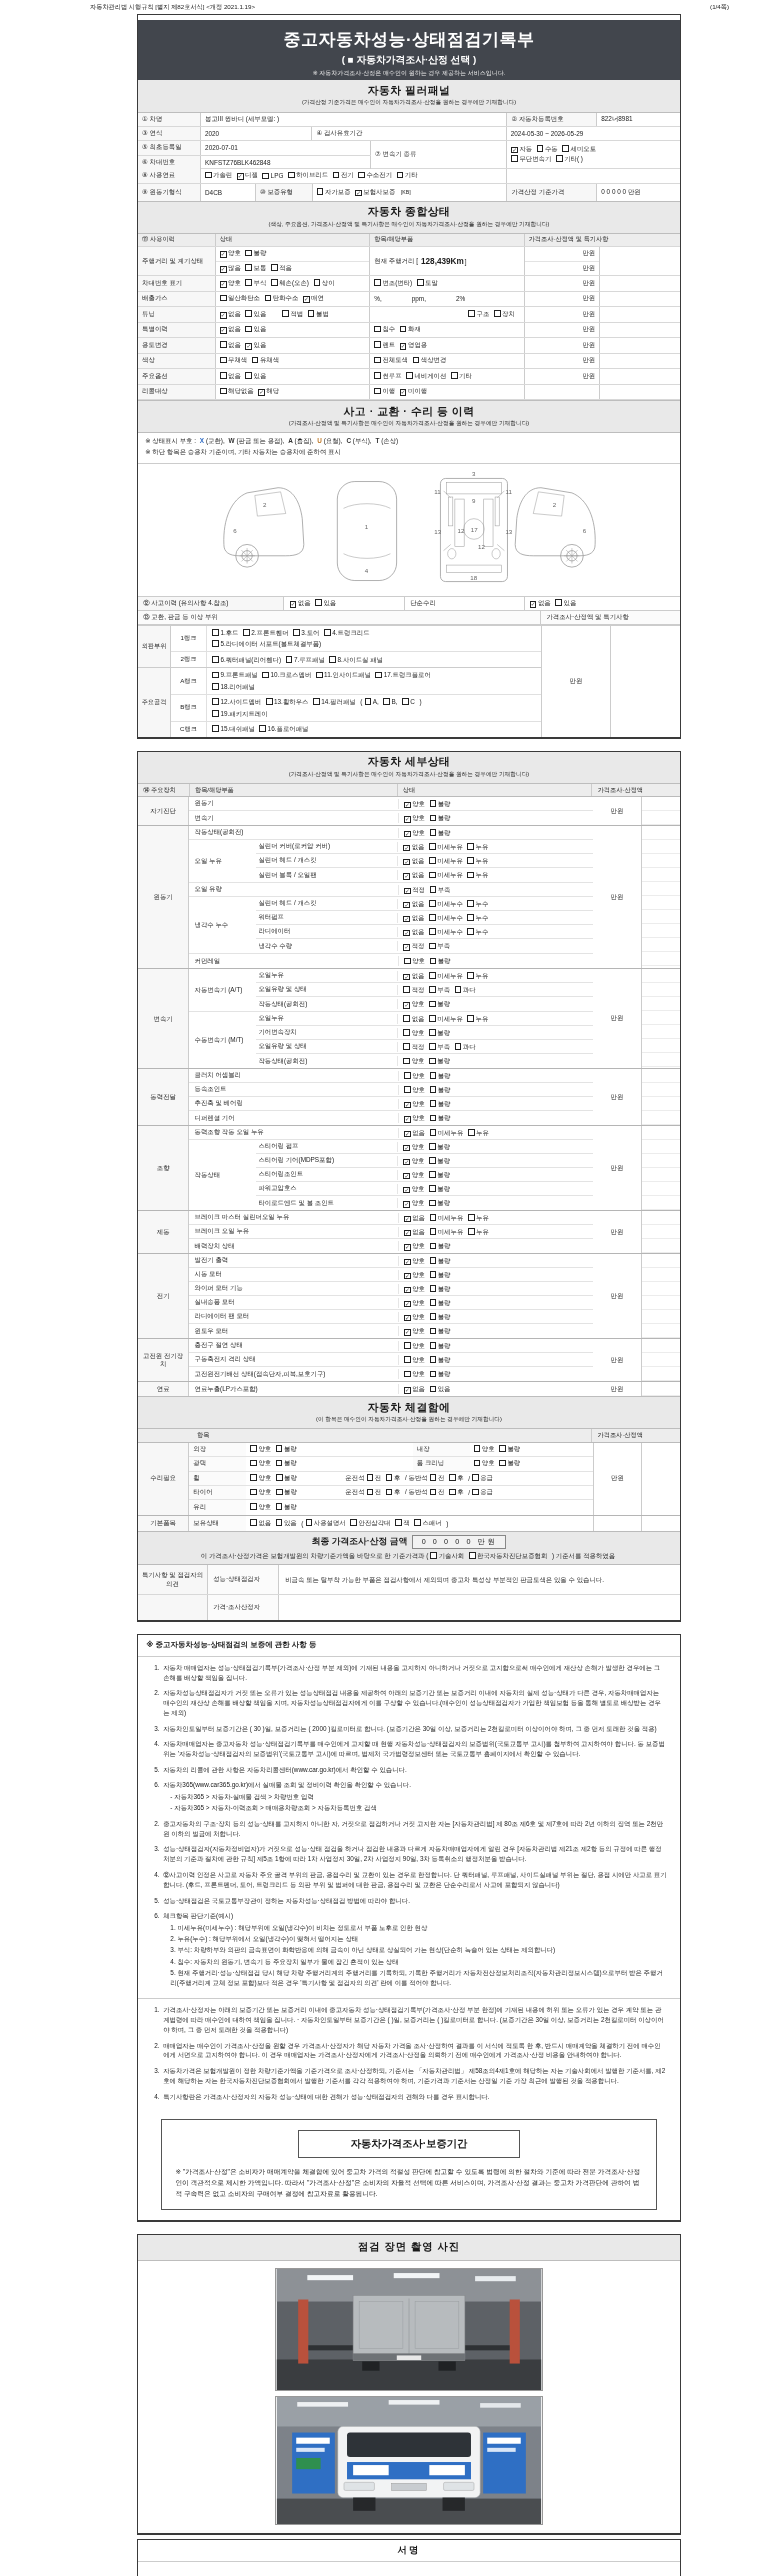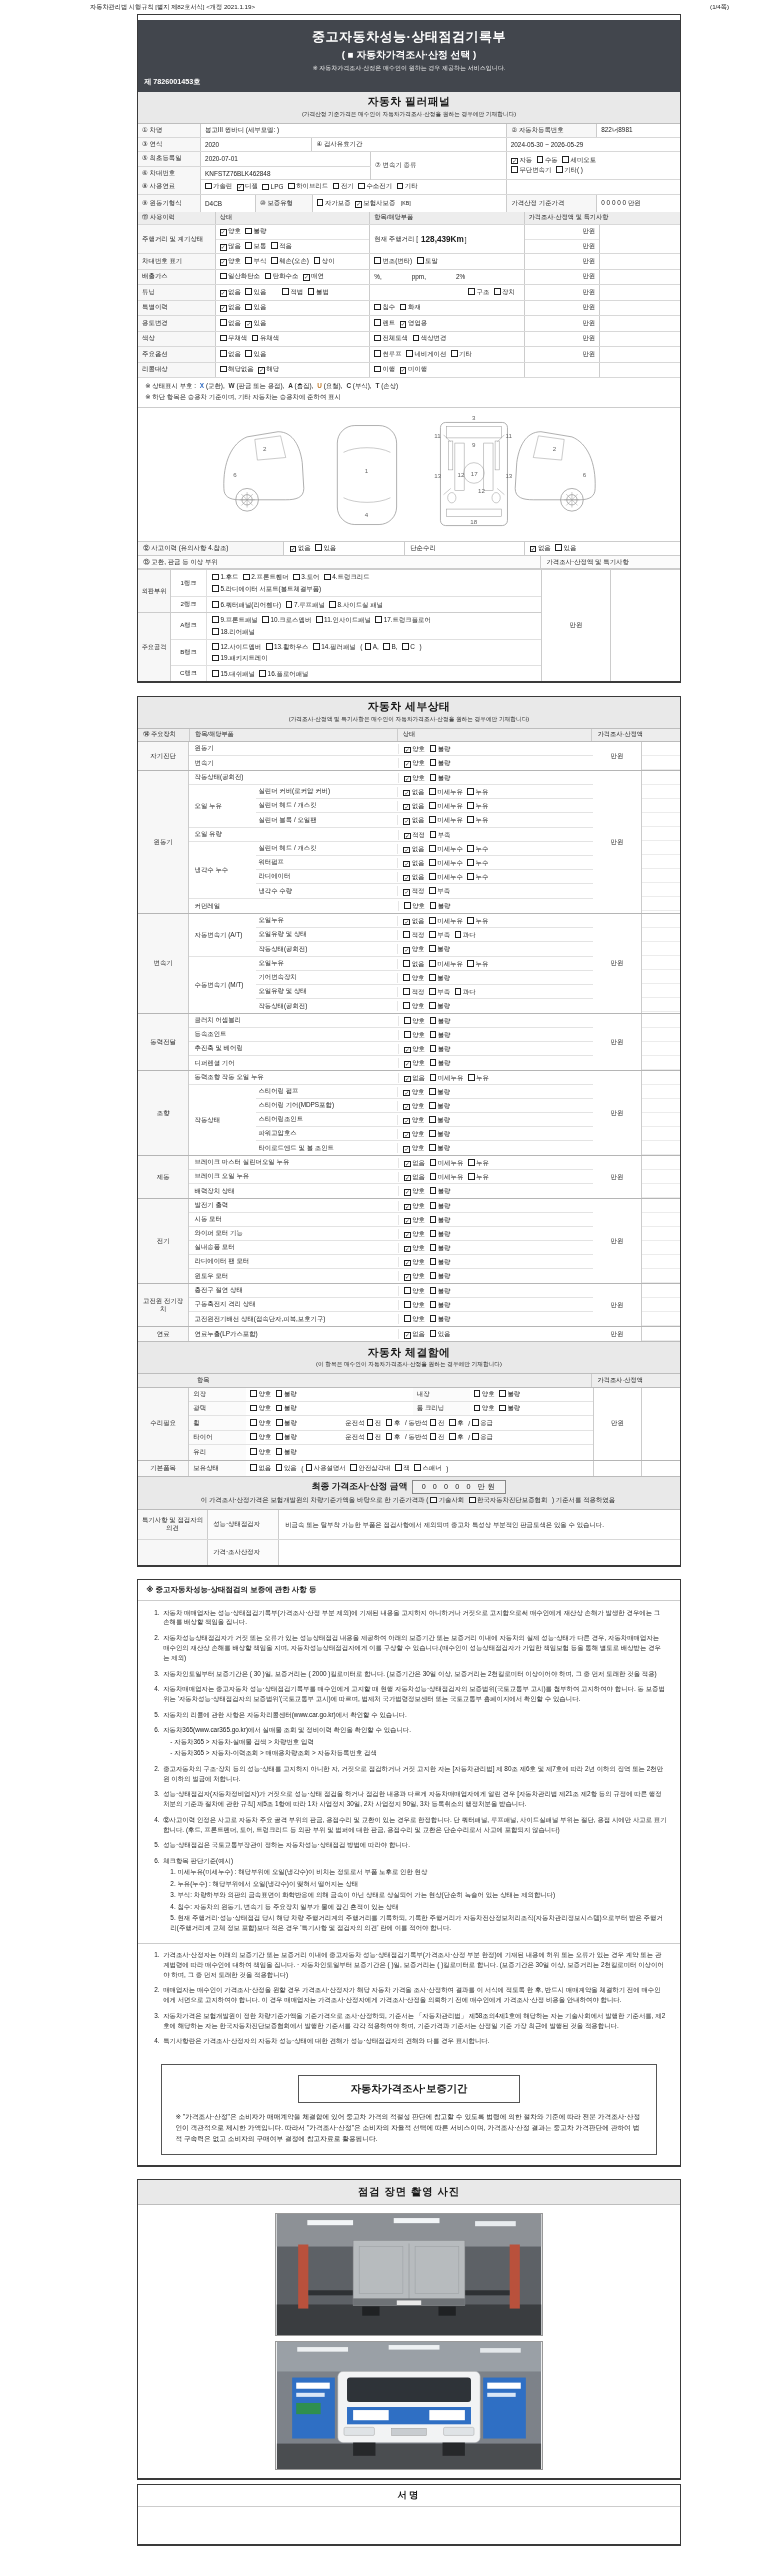--- a/index.html
+++ b/index.html
@@ -5,21 +5,21 @@
 *{margin:0;padding:0;box-sizing:border-box}
 html,body{background:#fff}
 body{width:773px;height:2576px;overflow:hidden;font-family:"Liberation Sans","DejaVu Sans",sans-serif;color:#1a1a1a;position:relative}
 .topline{margin:3.1px 0 2.1px 90px;width:639px;display:flex;justify-content:space-between;font-size:6.2px;color:#222}
 .content{width:544px;margin-left:137px}
 .pagebox{border:1px solid #3a3a3a;border-bottom-width:2.1px;background:#fff}
 .marker{width:592px;margin-left:137px;text-align:right;font-size:6.2px;padding:1px 0 2.1px 0;color:#222}
 
 .dhdr{background:#42464d;color:#fff;padding-bottom:2.1px}
 .dhdr .wline{height:2.6px;background:#fff;margin-top:2.6px}
-.dhdr h1{font-size:13px;text-align:center;letter-spacing:0.5px;padding-top:7.2px;font-weight:bold}
+.dhdr h1{font-size:17px;text-align:center;letter-spacing:0.5px;padding-top:7.2px;font-weight:bold}
 .dhdr .sub{font-size:9.8px;text-align:center;margin-top:3.1px;font-weight:bold}
 .dhdr .note{font-size:6px;text-align:center;margin-top:2.6px;color:#eee}
 .dhdr .docno{font-size:7.2px;font-weight:bold;padding:4.1px 5.2px 2.1px 6.2px;text-align:left}
 
 .band{background:#e9e9e9;text-align:center;padding:3.6px 0 4.1px;border-bottom:0.5px solid #bdbdbd}
 .band .bt{font-size:10.8px;font-weight:bold;letter-spacing:0.5px}
 .band .bs{font-size:5.7px;margin-top:1.5px;color:#222}
 
 .flex{display:flex}
 .bc{display:flex;align-items:center;padding:0 4.1px;font-size:6.4px;border-right:0.5px solid #ccc;height:100%}
@@ -133,21 +133,20 @@
 </div>
 
 <div class="content">
 
   <div class="pagebox">
     <div class="dhdr">
       <div class="wline"></div>
       <h1>중고자동차성능·상태점검기록부</h1>
       <div class="sub">( ■ 자동차가격조사·산정 선택 )</div>
       <div class="note">※ 자동차가격조사·산정은 매수인이 원하는 경우 제공하는 서비스입니다.</div>
-      <div class="docno">제 7826001453호</div>
     </div>
 
     <div class="band">
       <div class="bt">자동차 필러패널</div>
       <div class="bs">(가격산정 기준가격은 매수인이 자동차가격조사·산정을 원하는 경우에만 기재합니다)</div>
     </div>
 
     <div>
       <div class="brow" style="height:14px">
         <div class="bc bl" style="width:63px">① 차명</div>
@@ -197,20 +196,24 @@
         <div class="bc bl" style="width:57px">⑩ 보증유형</div>
         <div class="bc" style="width:195px">
           <span><span class="opt"><span class="cb"></span><span>자가보증</span></span><span class="opt"><span class="cb">✓</span><span>보험사보증</span></span></span>
           <span style="font-size:5.2px;margin-left:1px">[KB]</span>
         </div>
         <div class="bc bl" style="width:90px">가격산정 기준가격</div>
         <div class="bc last" style="width:83px">0 0 0 0 0 만원</div>
       </div>
     </div>
 
+    <div class="band" style="border-top:0.5px solid #bdbdbd">
+      <div class="bt">자동차 종합상태</div>
+      <div class="bs">(색상, 주요옵션, 가격조사·산정액 및 특기사항은 매수인이 자동차가격조사·산정을 원하는 경우에만 기재합니다)</div>
+    </div>
     <div id="comp-table">
         <div class="crow chead" style="min-height:13.4px">
   <div class="cc cc1">⑪ 사용이력</div>
   <div class="cc cc2">상태</div>
   <div class="cc cc3">항목/해당부품</div>
   <div class="cc" style="width:156px;border-right:none">가격조사·산정액 및 특기사항</div>
         </div>
         <div class="crow" style="min-height:29px">
    <div class="cc cc1">주행거리 및 계기상태</div>
    <div class="cc2" style="display:flex;flex-direction:column;border-right:0.5px solid #ccc">
@@ -342,20 +345,24 @@
           </div>
     <div class="cc cc3 ">
             <span class="opt"><span class="cb"></span><span>이행</span></span>
             <span class="opt"><span class="cb">✓</span><span>미이행</span></span>
           </div>
     <div class="cc cc4"></div>
     <div class="cc cc5"></div>
         </div>
       </div>
 
+    <div class="band" style="border-top:0.5px solid #bdbdbd">
+      <div class="bt">사고 · 교환 · 수리 등 이력</div>
+      <div class="bs">(가격조사·산정액 및 특기사항은 매수인이 자동차가격조사·산정을 원하는 경우에만 기재합니다)</div>
+    </div>
     <div class="legend" id="legend1"><span class="tx">※ 상태표시 부호 : </span><span style="font-weight:bold;color:#2e6bc4">X</span><span class="tx"> (교환), </span><span style="font-weight:bold;color:#333333">W</span><span class="tx"> (판금 또는 용접), </span><span style="font-weight:bold;color:#333333">A</span><span class="tx"> (흠집), </span><span style="font-weight:bold;color:#c07a2a">U</span><span class="tx"> (요철), </span><span style="font-weight:bold;color:#333333">C</span><span class="tx"> (부식), </span><span style="font-weight:bold;color:#333333">T</span><span class="tx"> (손상)</span></div>
     <div class="legend2">※ 하단 항목은 승용차 기준이며, 기타 자동차는 승용차에 준하여 표시</div>
 
     <div class="diagwrap">
       <svg width="495" height="126" viewBox="0 0 960 244">
         <g stroke="#999" fill="none" stroke-width="1.5">
 
           <path d="M120,150 C118,100 135,62 165,50 L225,40 C255,40 268,70 272,100 L275,150 C275,168 260,172 240,172 L150,172 C130,172 120,165 120,150 Z"></path>
           <circle cx="165" cy="172" r="22"></circle>
             <circle cx="165" cy="172" r="10"></circle>

